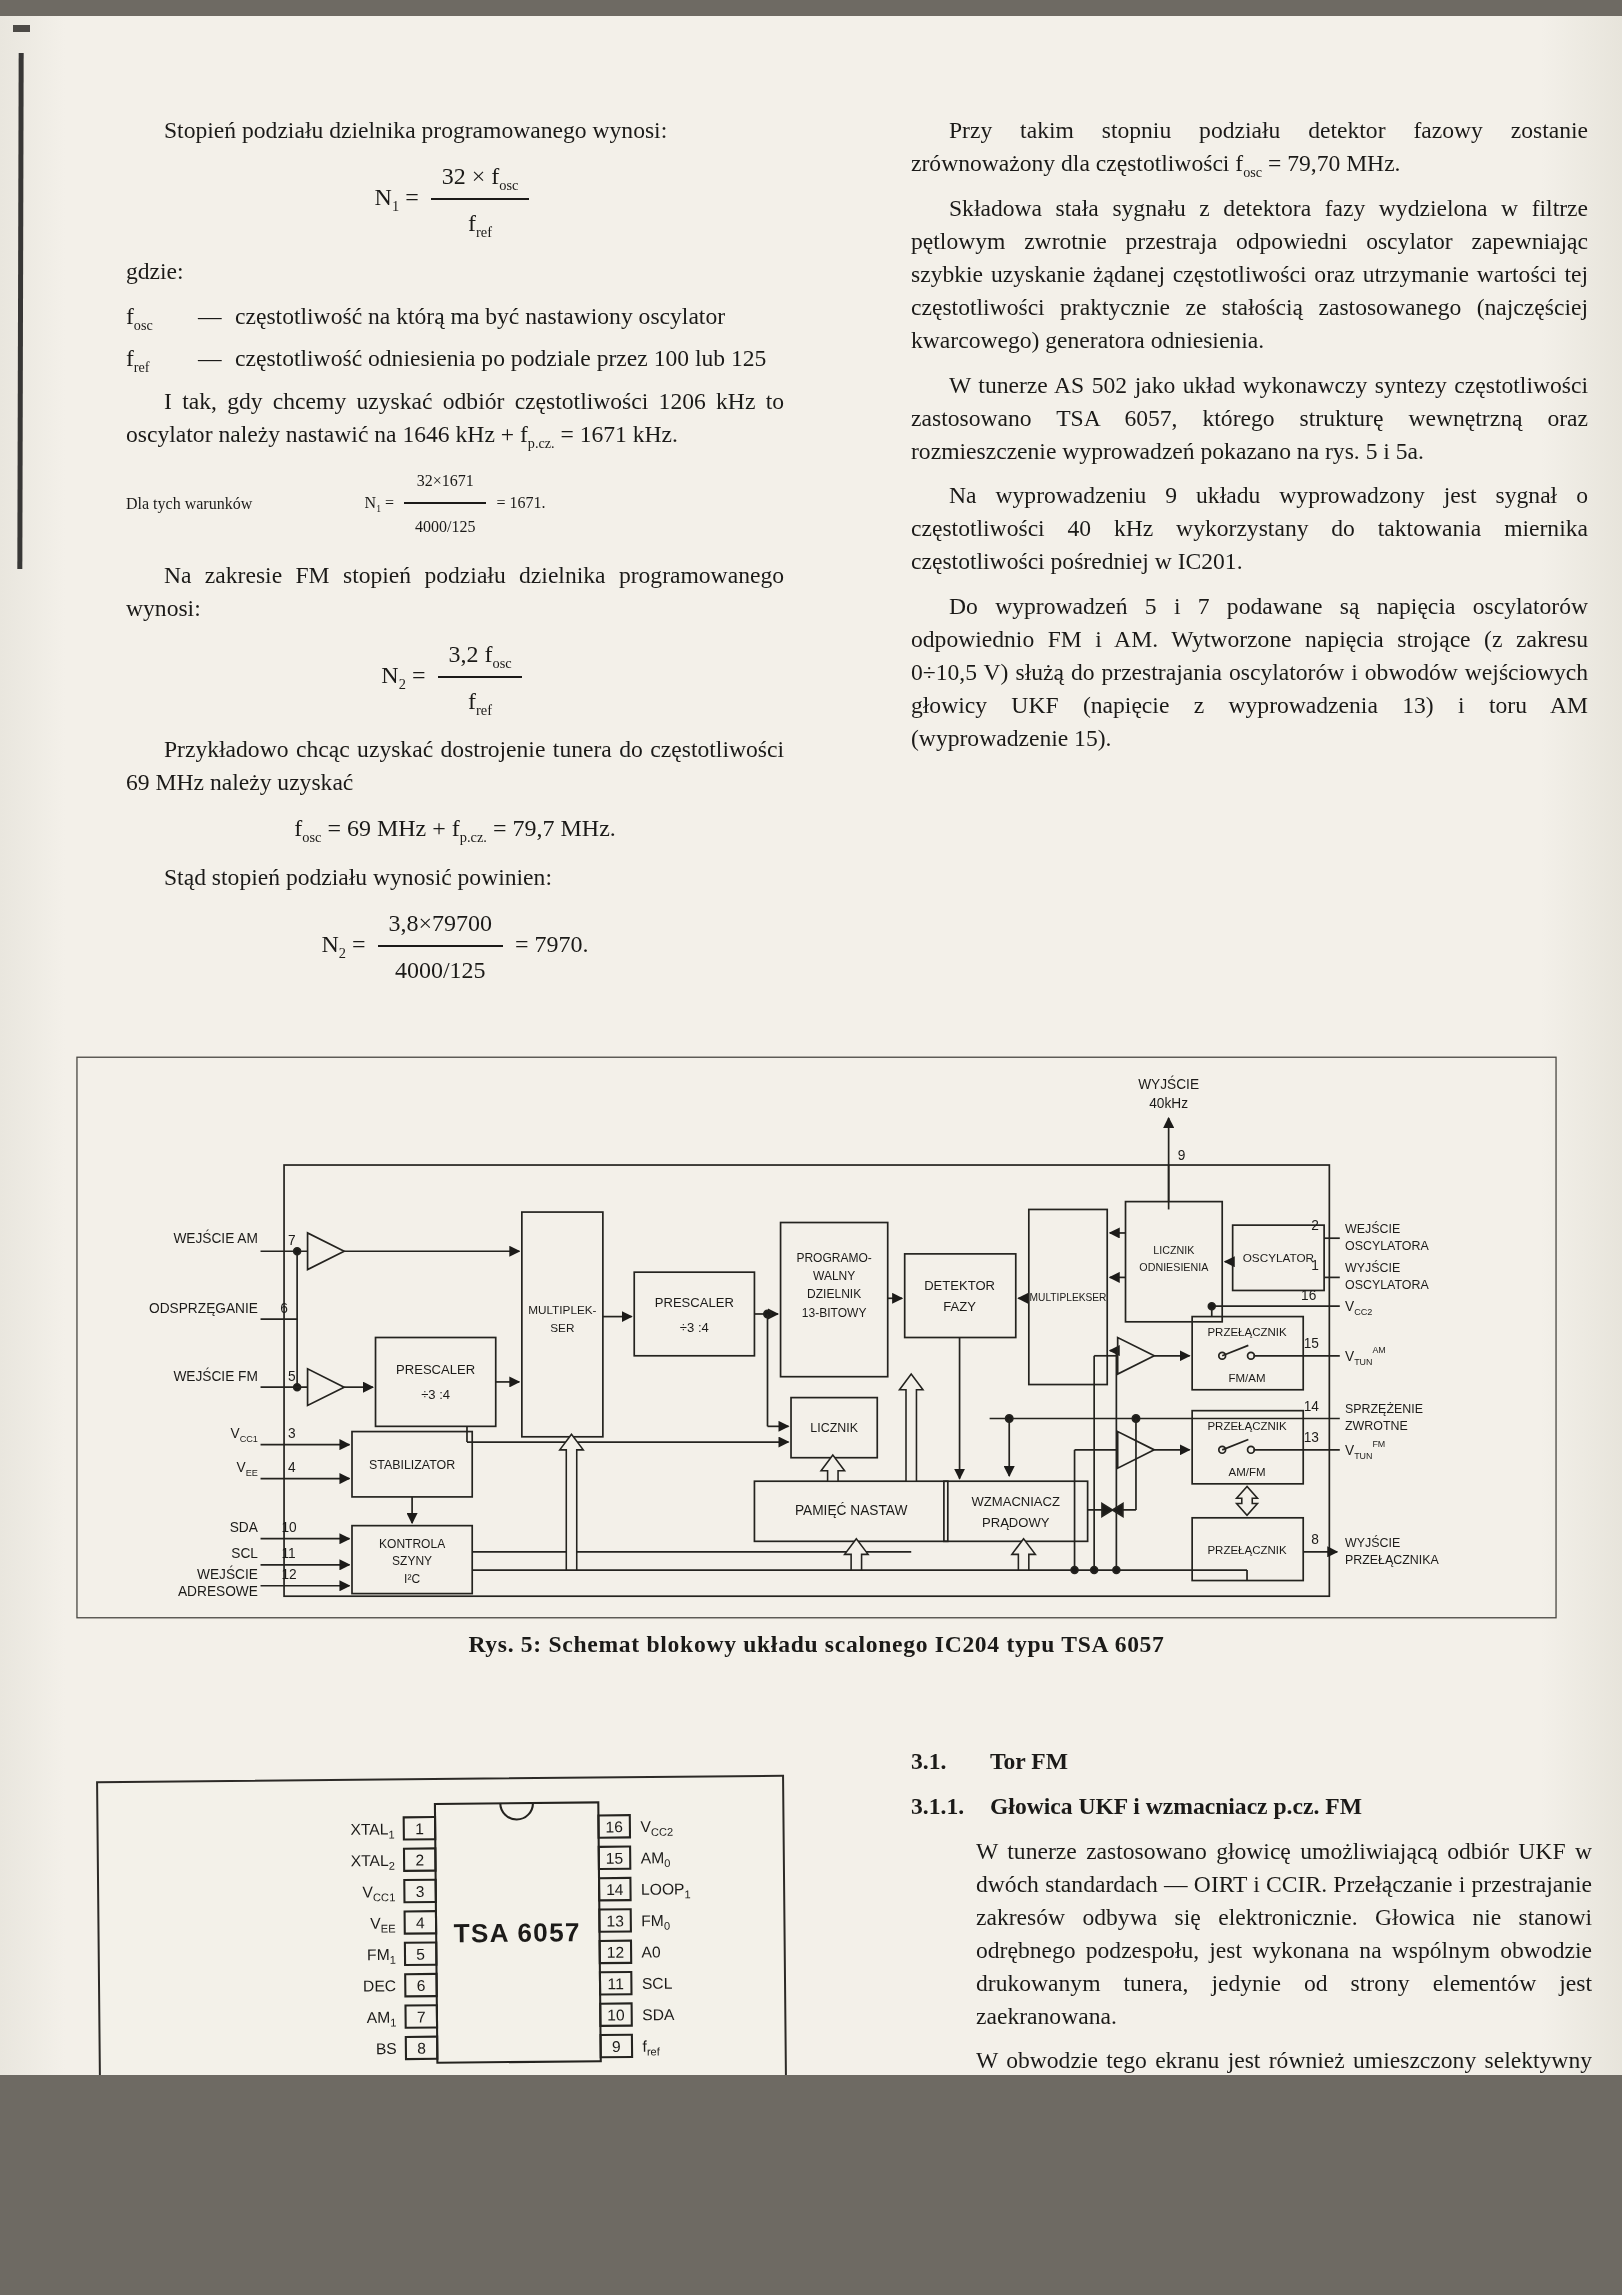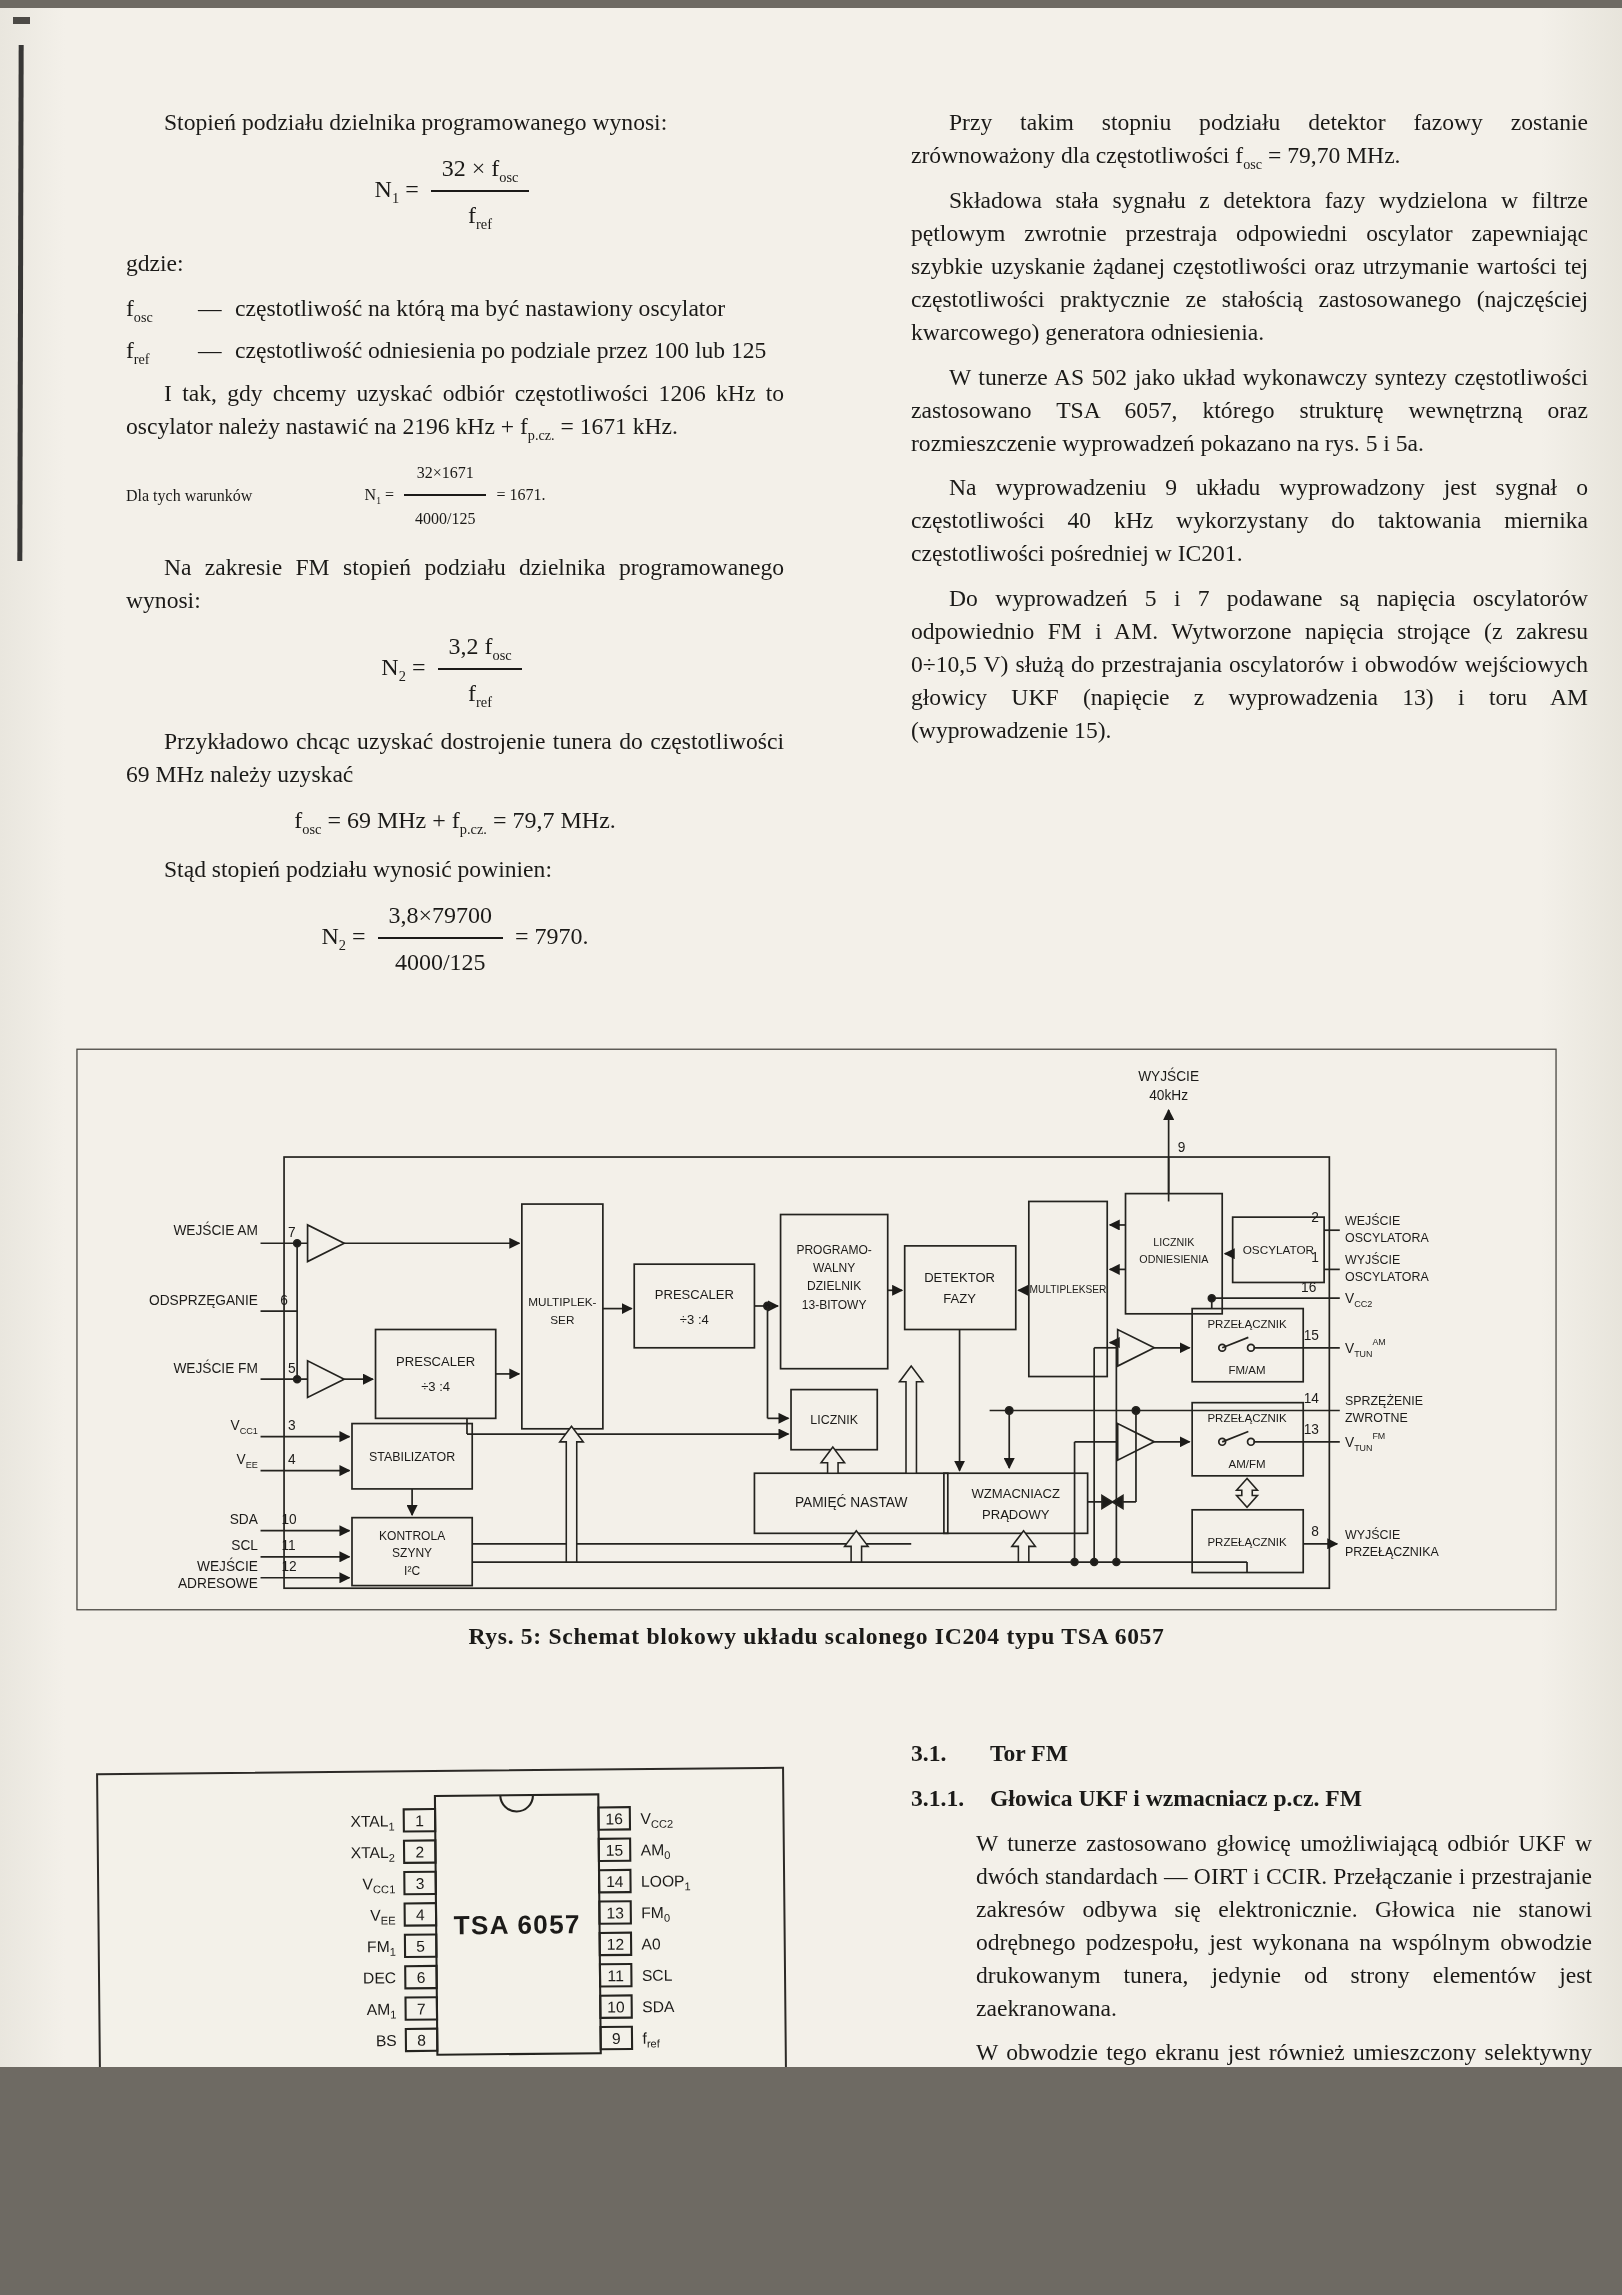--- a/index.html
+++ b/index.html
@@ -1,16 +1,16 @@
 <!DOCTYPE html>
 <html style="font-size:10.5px"><head>
 <meta charset="utf-8">
 <style>
   html,body{margin:0;padding:0;background:#6e6a63;}
-  .page{position:relative;width:1622px;height:2059px;margin:8px auto;overflow:hidden;
+  .page{position:relative;width:1622px;height:2059px;margin:16px auto;overflow:hidden;
         background:linear-gradient(90deg,#e9e6de 0,#f3f0e9 4%,#f3f0e9 95%,#e7e4db 100%);
         font-family:"Liberation Serif",serif;color:#1b1a18;}
   
   .col{position:absolute;font-size:23.6px;line-height:33px;text-align:justify;}
   .col p{margin:0 0 11.8px 0;}
   .indent{text-indent:38px;}
   sub.fs{font-size:0.6em;line-height:0;}
   .defrow{display:grid;grid-template-columns:72px 37px 1fr;margin:0 0 9.2px 0;}
   .defrow .dterm{text-align:left;}
   .formula{margin:13px 0 15.7px 0;text-align:center;font-size:24px;}
@@ -67,21 +67,21 @@
       <span class="dterm"><span>f</span><sub class="fs">osc</sub></span>
       <span>—</span>
       <span>częstotliwość na którą ma być nastawiony oscylator</span>
     </div>
     <div class="defrow">
       <span class="dterm"><span>f</span><sub class="fs">ref</sub></span>
       <span>—</span>
       <span>częstotliwość odniesienia po podziale przez 100 lub 125</span>
     </div>
 
-    <p class="indent"><span>I tak, gdy chcemy uzyskać odbiór częstotliwości 1206 kHz to oscylator należy nastawić na 2196 kHz + f</span><sub class="fs">p.cz.</sub><span> = 1671 kHz.</span></p>
+    <p class="indent"><span>I tak, gdy chcemy uzyskać odbiór częstotliwości 1206 kHz to oscylator należy nastawić na 1646 kHz + f</span><sub class="fs">p.cz.</sub><span> = 1671 kHz.</span></p>
 
     <div class="formula-row">
       <span class="rowlabel">Dla tych warunków</span>
       <span class="roweq">
         <span>N</span><sub class="fs">1</sub>
         <span>=</span>
         <span class="frac"><span class="nm">32×1671</span><span class="dn">4000/125</span></span>
         <span>= 1671.</span>
       </span>
     </div>

